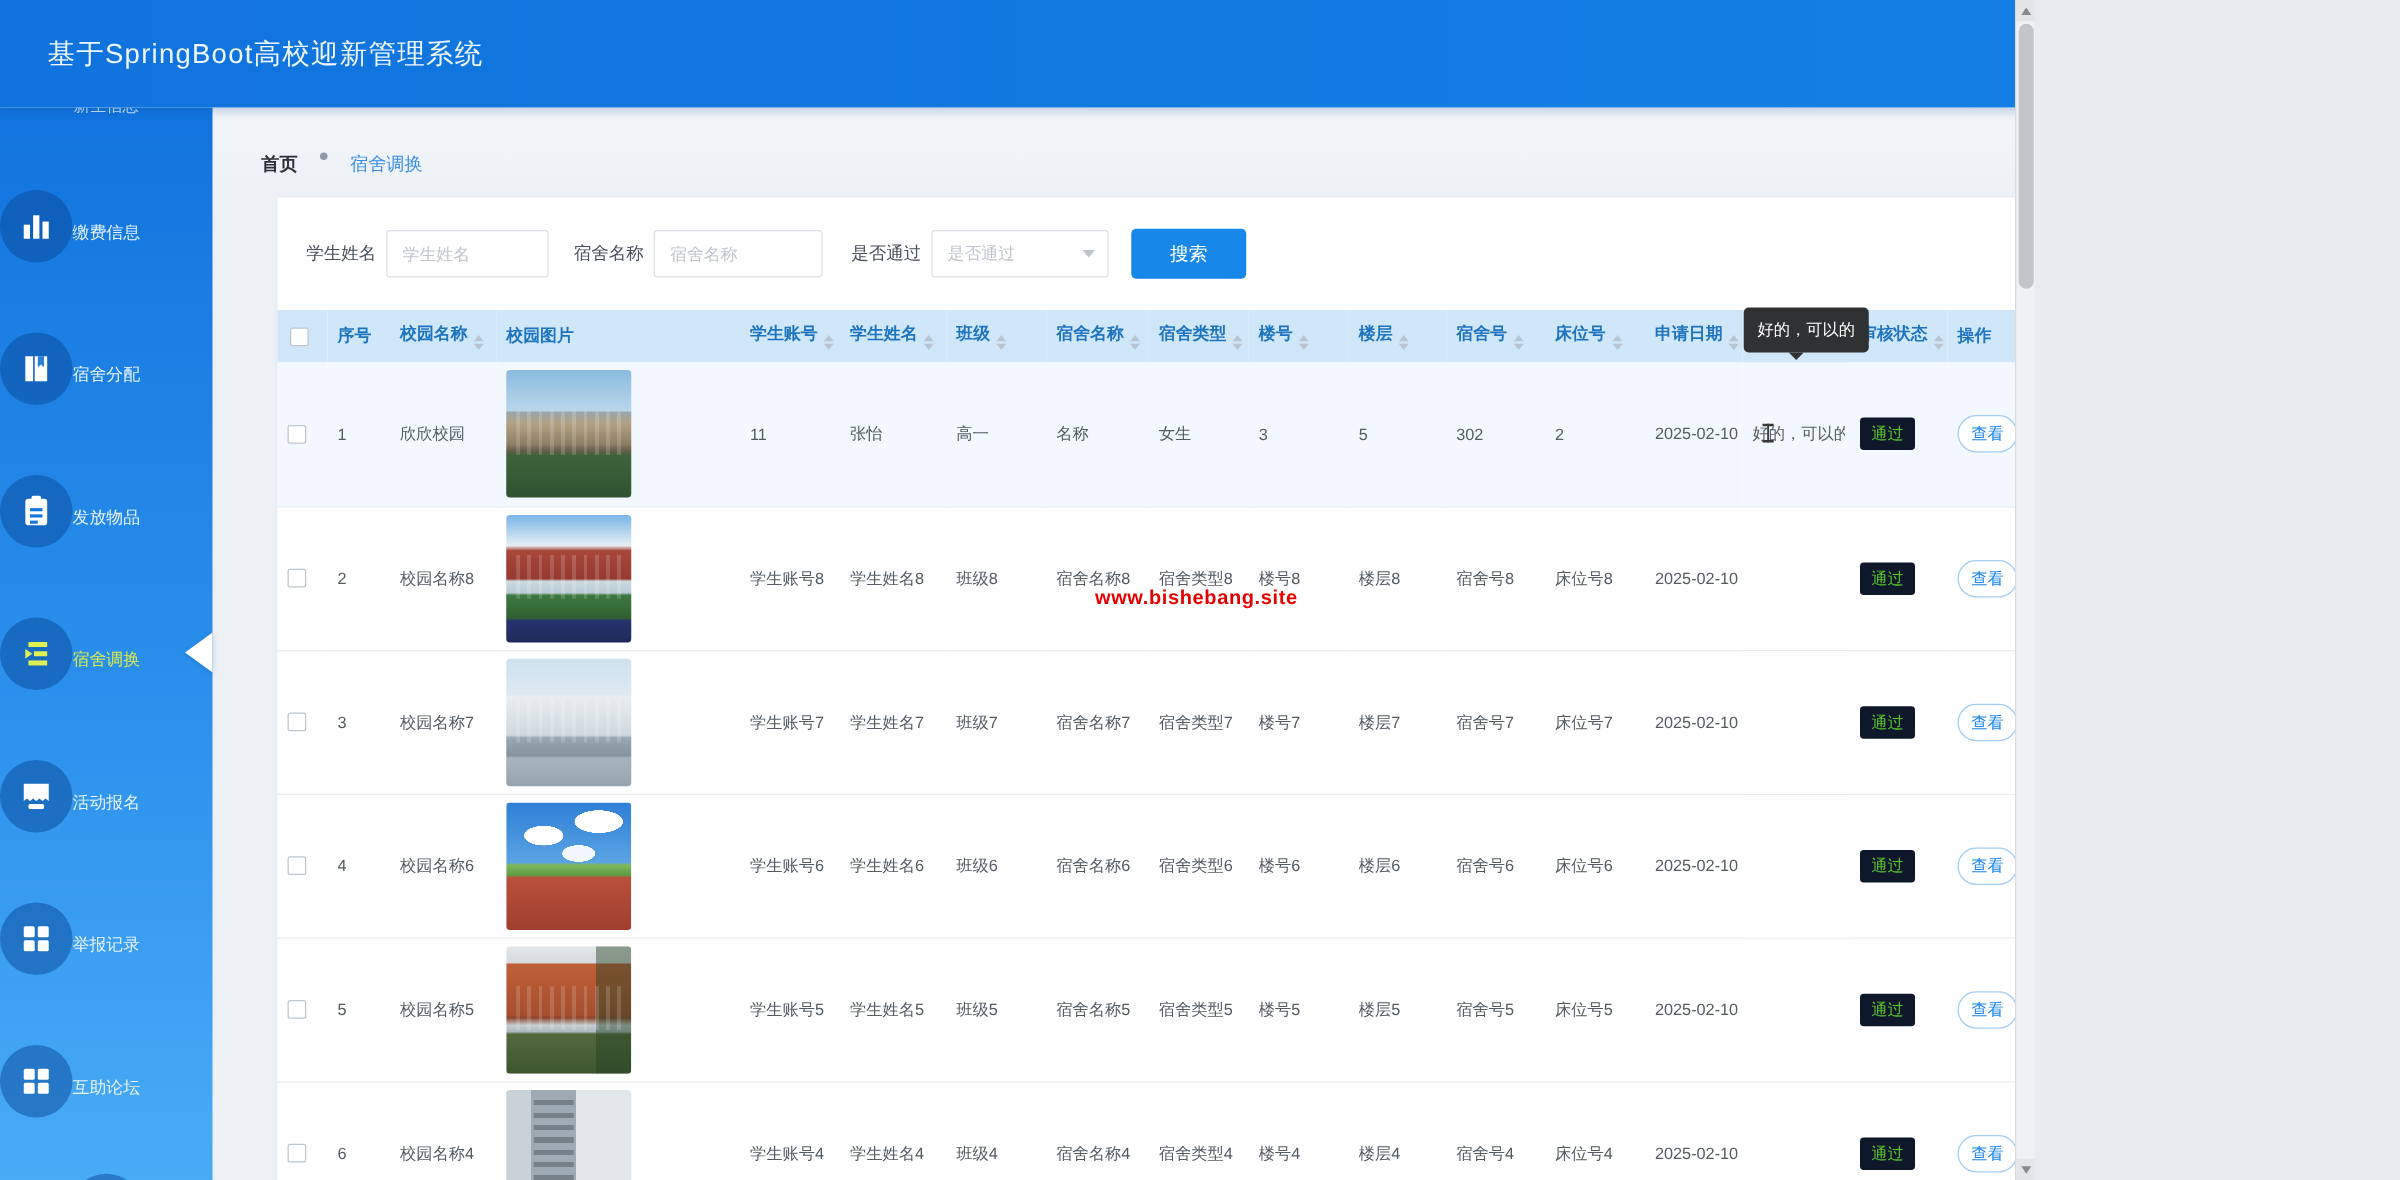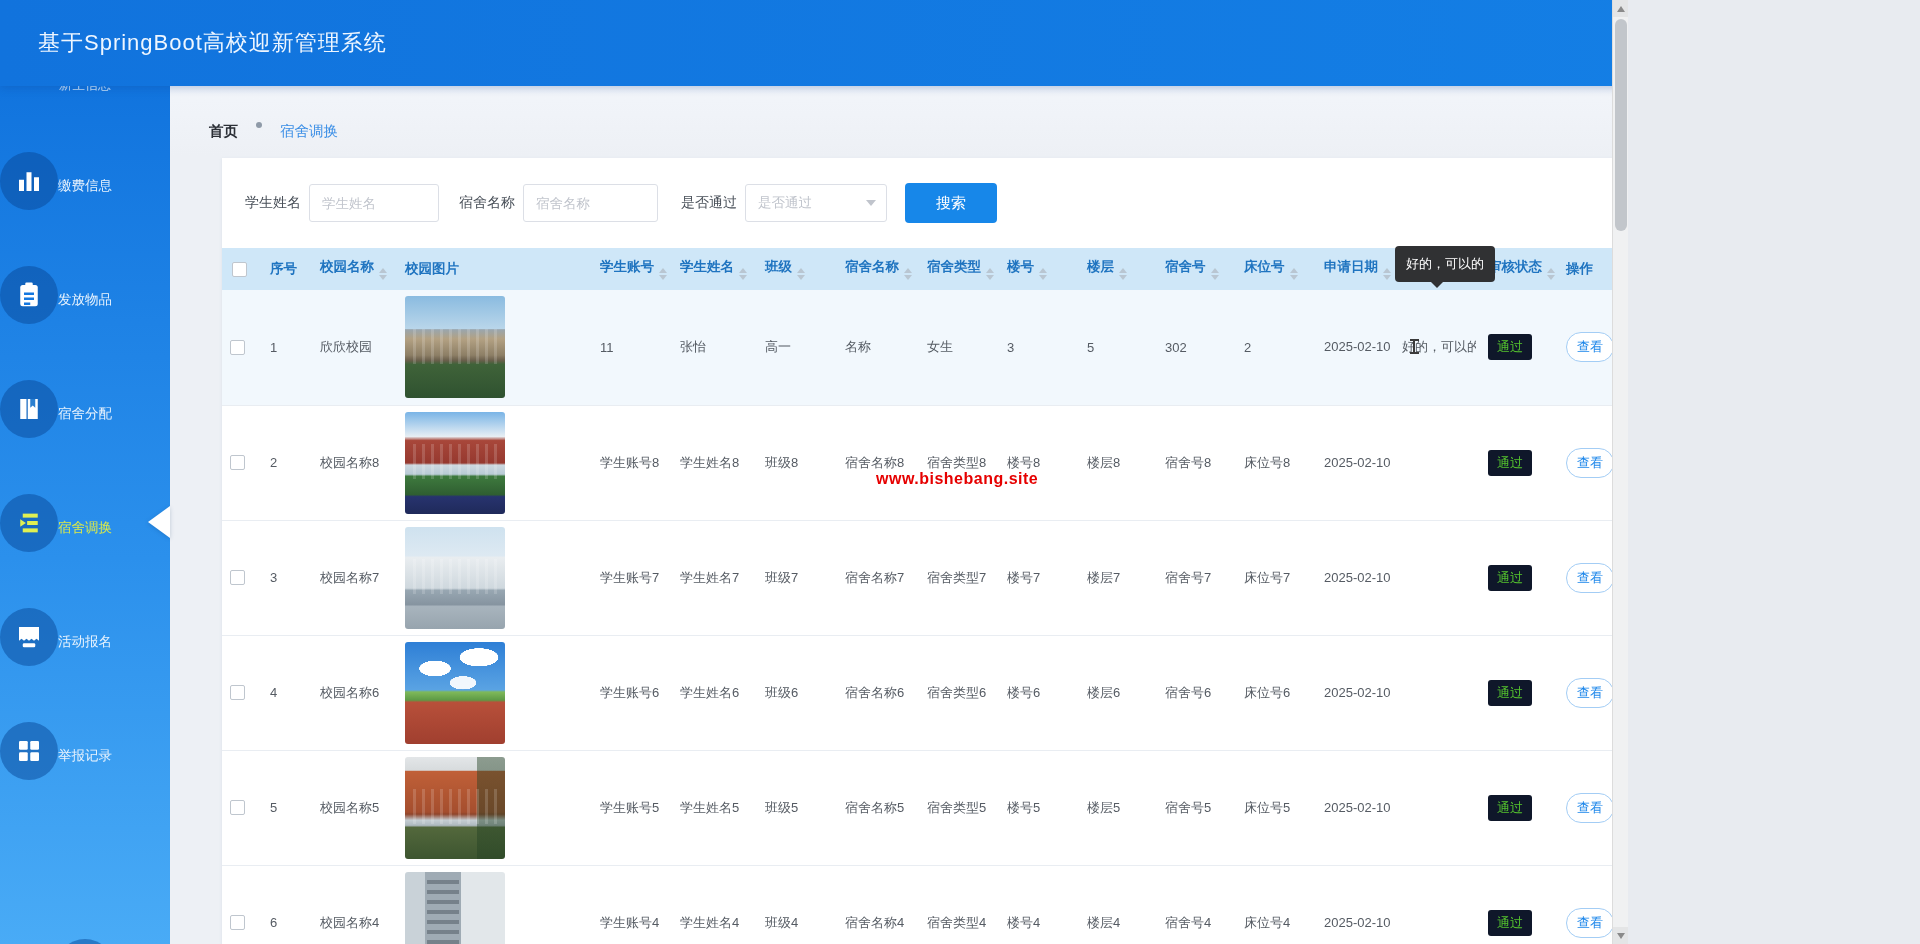--- a/index.html
+++ b/index.html
@@ -159,39 +159,39 @@
               <rect x="4" y="11" width="4" height="9" fill="#fff"></rect>
               <rect x="10" y="5" width="4" height="15" fill="#fff"></rect>
               <rect x="16" y="9" width="4" height="11" fill="#fff"></rect>
             </svg>
           </div>
           <span class="side-label">缴费信息</span>
         </div>
         <div class="side-item">
           <div class="icon-circle">
             <svg viewBox="0 0 24 24">
+              <rect x="5" y="4" width="5" height="16" fill="#fff"></rect>
+              <rect x="11" y="4" width="8" height="16" fill="#fff"></rect>
+              <path d="M13 4h4v7l-2-1.8L13 11z" fill="#2b7fd0"></path>
+            </svg>
+          </div>
+          <span class="side-label">宿舍分配</span>
+        </div>
+        <div class="side-item">
+          <div class="icon-circle">
+            <svg viewBox="0 0 24 24">
               <rect x="5" y="4" width="14" height="17" rx="2" fill="#fff"></rect>
               <rect x="9" y="2" width="6" height="4" rx="1" fill="#fff"></rect>
               <rect x="8" y="10" width="8" height="2" fill="#1377e0"></rect>
               <rect x="8" y="14" width="8" height="2" fill="#1377e0"></rect>
               <rect x="8" y="18" width="5" height="2" fill="#1377e0"></rect>
             </svg>
           </div>
           <span class="side-label">发放物品</span>
         </div>
-        <div class="side-item">
-          <div class="icon-circle">
-            <svg viewBox="0 0 24 24">
-              <rect x="5" y="4" width="5" height="16" fill="#fff"></rect>
-              <rect x="11" y="4" width="8" height="16" fill="#fff"></rect>
-              <path d="M13 4h4v7l-2-1.8L13 11z" fill="#2b7fd0"></path>
-            </svg>
-          </div>
-          <span class="side-label">宿舍分配</span>
-        </div>
         <div class="side-item active">
           <div class="icon-circle">
             <svg viewBox="0 0 24 24">
               <rect x="7" y="4.5" width="12" height="3.2" fill="#dff052"></rect>
               <rect x="10.5" y="10.4" width="8.5" height="3.2" fill="#dff052"></rect>
               <path d="M9.5 12l-4.5-3v6z" fill="#dff052"></path>
               <rect x="7" y="16.3" width="12" height="3.2" fill="#dff052"></rect>
             </svg>
           </div>
           <span class="side-label">宿舍调换</span>
@@ -208,20 +208,31 @@
         <div class="side-item">
           <div class="icon-circle">
             <svg viewBox="0 0 24 24">
               <rect x="4" y="4" width="7" height="7" rx="1" fill="#fff"></rect>
               <rect x="13" y="4" width="7" height="7" rx="1" fill="#fff"></rect>
               <rect x="4" y="13" width="7" height="7" rx="1" fill="#fff"></rect>
               <rect x="13" y="13" width="7" height="7" rx="1" fill="#fff"></rect>
             </svg>
           </div>
           <span class="side-label">举报记录</span>
+        </div>
+        <div class="side-item">
+          <div class="icon-circle">
+            <svg viewBox="0 0 24 24">
+              <rect x="4" y="4" width="7" height="7" rx="1" fill="#fff"></rect>
+              <rect x="13" y="4" width="7" height="7" rx="1" fill="#fff"></rect>
+              <rect x="4" y="13" width="7" height="7" rx="1" fill="#fff"></rect>
+              <rect x="13" y="13" width="7" height="7" rx="1" fill="#fff"></rect>
+            </svg>
+          </div>
+          <span class="side-label">互助论坛</span>
         </div>
       </div>
     <div class="side-partial-circle"></div>
     <div class="active-arrow"></div>
   </div>
 
   <div class="main">
     <div class="breadcrumb">
       <span class="bc-home">首页</span>
       <span class="bc-dot"></span>

